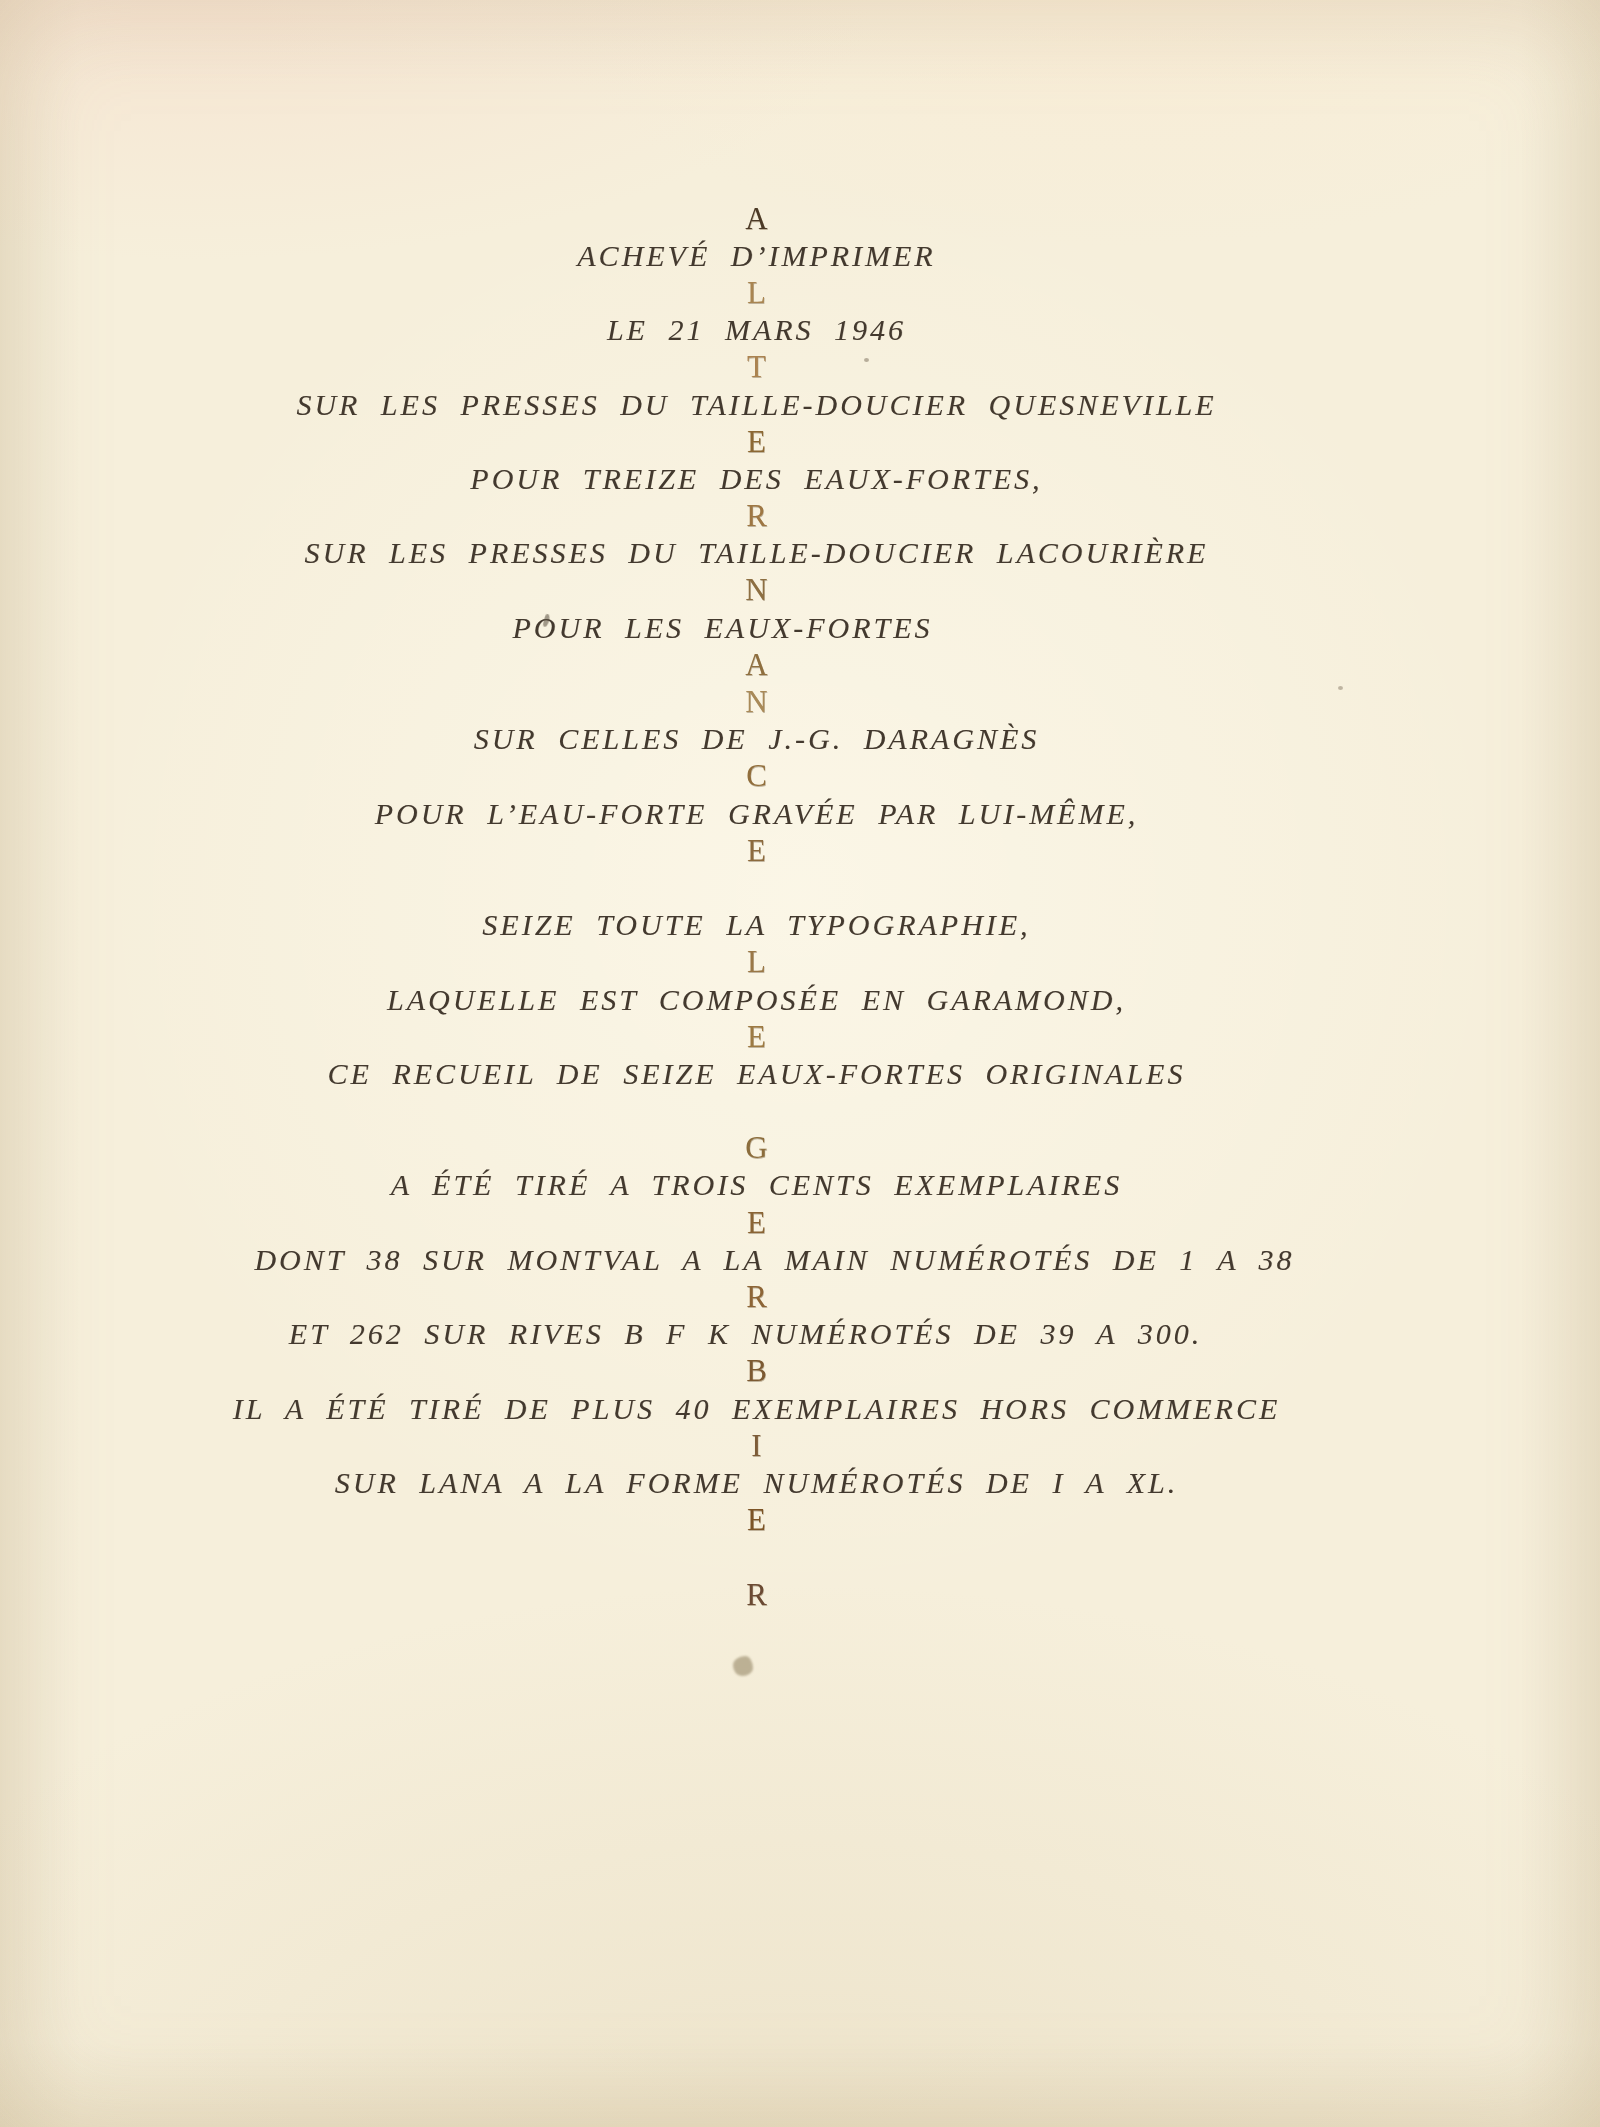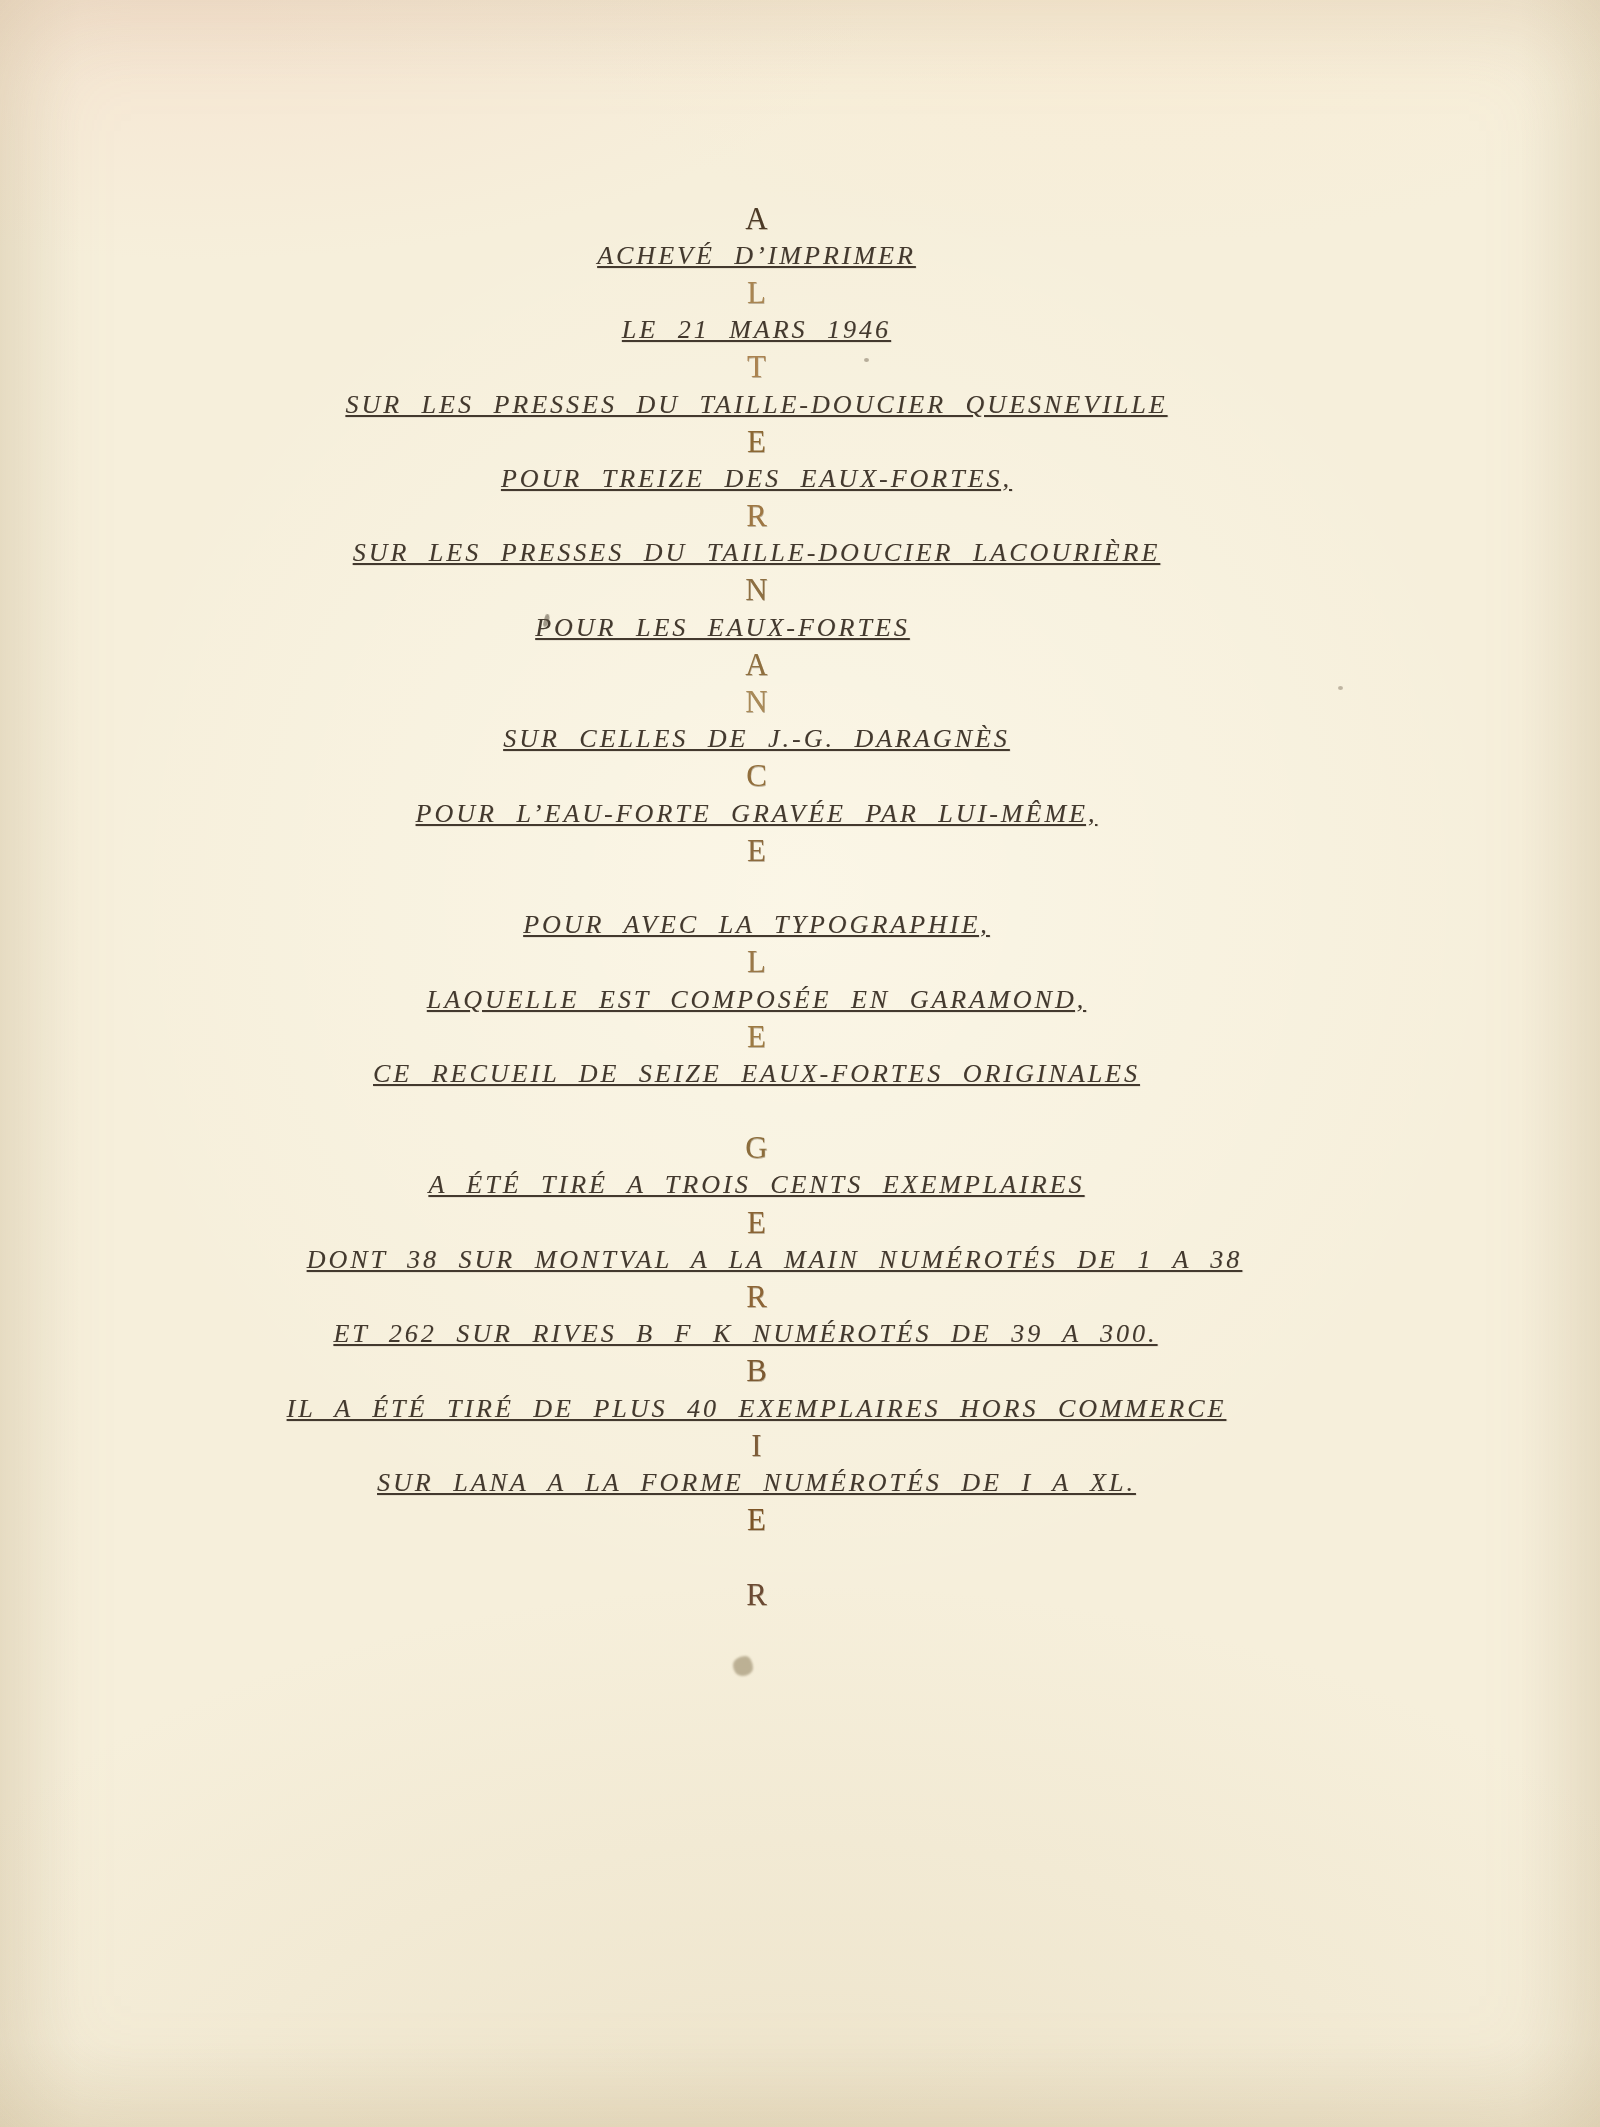--- a/index.html
+++ b/index.html
@@ -30,27 +30,26 @@
     width: 1513px; 
   }
   .row {
     height: 37.2px;
     display: flex;
     align-items: center;
     justify-content: center;
   }
   .line {
     font-style: italic;
-    font-size: 26px;
+    font-size: 30px;
     letter-spacing: 3px;
     word-spacing: 10px;
     color: #43392e;
     white-space: pre;
     text-shadow: 0.4px 0.4px 0 rgba(67,57,46,0.25);
-    text-decoration: underline;
   }
   .initial {
     font-style: normal;
     font-size: 31px;
     letter-spacing: 0;
     color: #8d6f42;
     text-shadow: 0.5px 0.5px 0.5px rgba(90,64,30,0.35);
   }
   .mark { position: absolute; }
   .mark.dot { border-radius: 50%; filter: blur(0.5px); }
@@ -114,21 +113,21 @@
         <span class="initial" style="color: rgb(145, 110, 59);">C</span>
       </div>
       <div class="row">
         <span class="line">POUR L’EAU-FORTE GRAVÉE PAR LUI-MÊME,</span>
       </div>
       <div class="row">
         <span class="initial" style="color: rgb(140, 106, 61);">E</span>
       </div>
       <div class="row"></div>
       <div class="row">
-        <span class="line">POUR AVEC LA TYPOGRAPHIE,</span>
+        <span class="line">SEIZE TOUTE LA TYPOGRAPHIE,</span>
       </div>
       <div class="row">
         <span class="initial" style="color: rgb(154, 120, 71);">L</span>
       </div>
       <div class="row">
         <span class="line">LAQUELLE EST COMPOSÉE EN GARAMOND,</span>
       </div>
       <div class="row">
         <span class="initial" style="color: rgb(157, 122, 66);">E</span>
       </div>

